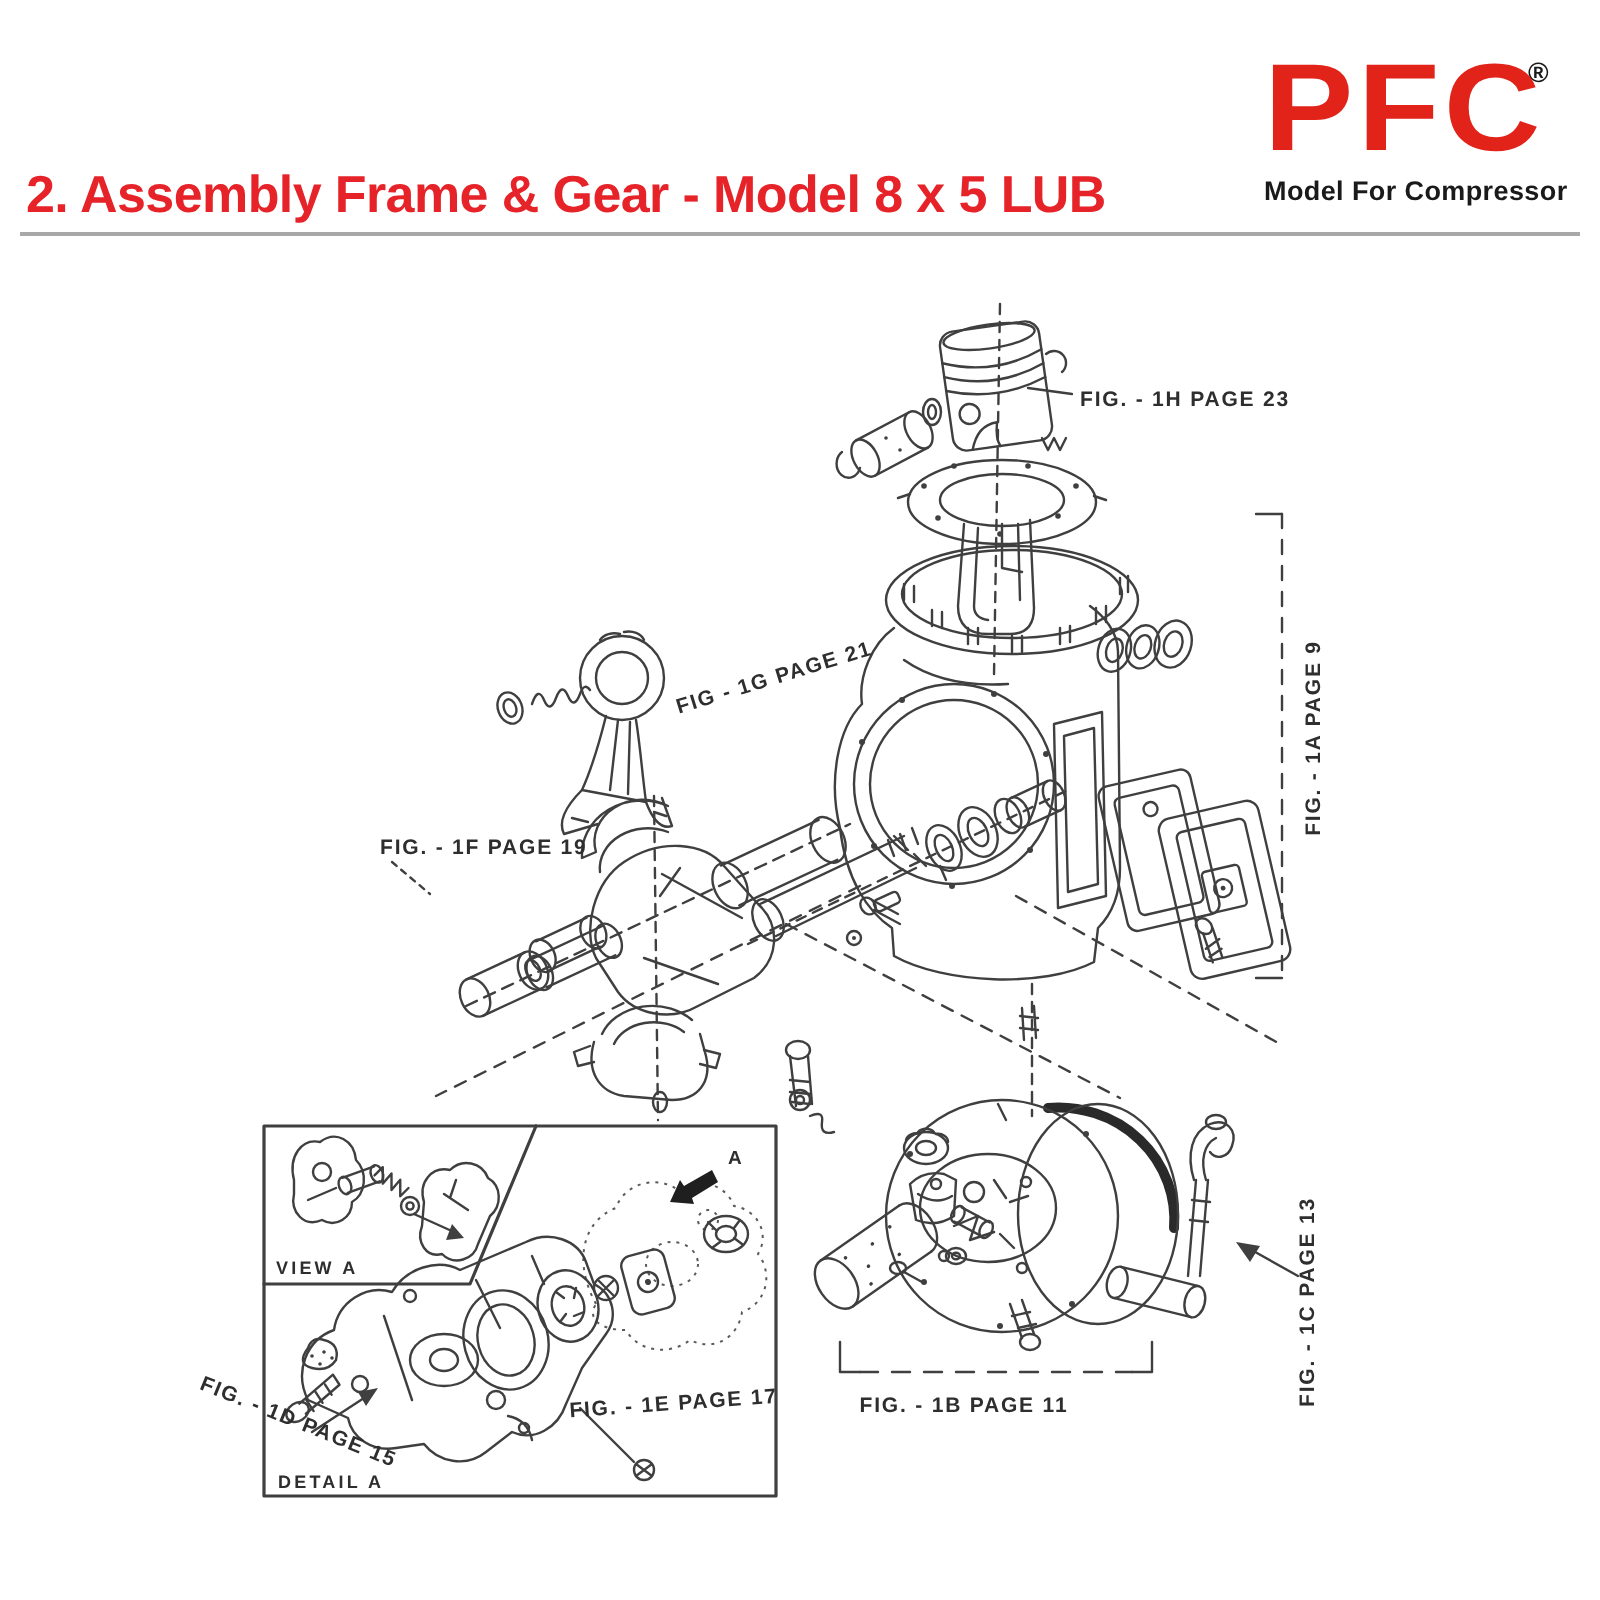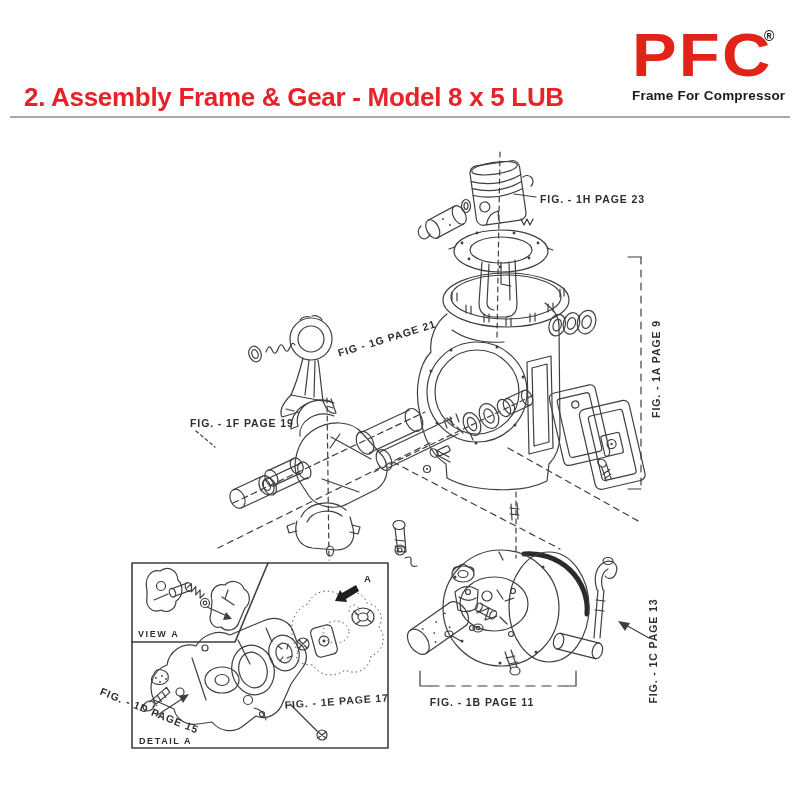--- a/index.html
+++ b/index.html
@@ -1,18 +1,18 @@
 <!DOCTYPE html>
 <html><head>
 <meta charset="utf-8">
 <style>
   html,body{margin:0;padding:0;background:#ffffff;}
   .page{position:relative;width:800px;height:800px;background:#fff;overflow:hidden;
         font-family:"Liberation Sans",sans-serif;}
-  .title{position:absolute;left:24px;top:82px;font-size:26px;font-weight:bold;
+  .title{position:absolute;left:13px;top:82px;font-size:26px;font-weight:bold;
          color:#e62329;letter-spacing:-0.3px;white-space:nowrap;}
   .logo{position:absolute;left:632px;top:30px;width:160px;}
   .logo-mark{font-size:62px;font-weight:bold;color:#e2231a;line-height:0.82;
              letter-spacing:2px;display:inline-block;transform:scaleX(1.08);
              transform-origin:left center;}
   .logo-reg{position:absolute;left:132px;top:-2px;font-size:14px;color:#1a1a1a;font-weight:bold;}
   .logo-tagline{font-size:13.5px;font-weight:bold;color:#1a1a1a;margin-top:7px;
                 letter-spacing:0.2px;white-space:nowrap;}
   .divider{position:absolute;left:10px;top:116px;width:780px;height:2px;background:#a8a8a8;}
   .diagram{position:absolute;left:0;top:0;}
@@ -29,21 +29,21 @@
 </head>
 <body>
 
 <div class="page">
 
   <div class="title">2. Assembly Frame &amp; Gear - Model 8 x 5 LUB</div>
 
   <div class="logo">
     <span class="logo-reg">®</span>
     <div class="logo-mark">PFC</div>
-    <div class="logo-tagline">Frame For Compressor</div>
+    <div class="logo-tagline">Model For Compressor</div>
   </div>
 
   <div class="divider"></div>
 
   <svg class="diagram" width="800" height="800" viewBox="0 0 800 800">
 
     <g class="ink">
       <g transform="rotate(-8 498 193)">
         <rect x="473" y="163" width="50" height="60" rx="7"></rect>
         <ellipse cx="498" cy="168" rx="23" ry="6"></ellipse>

